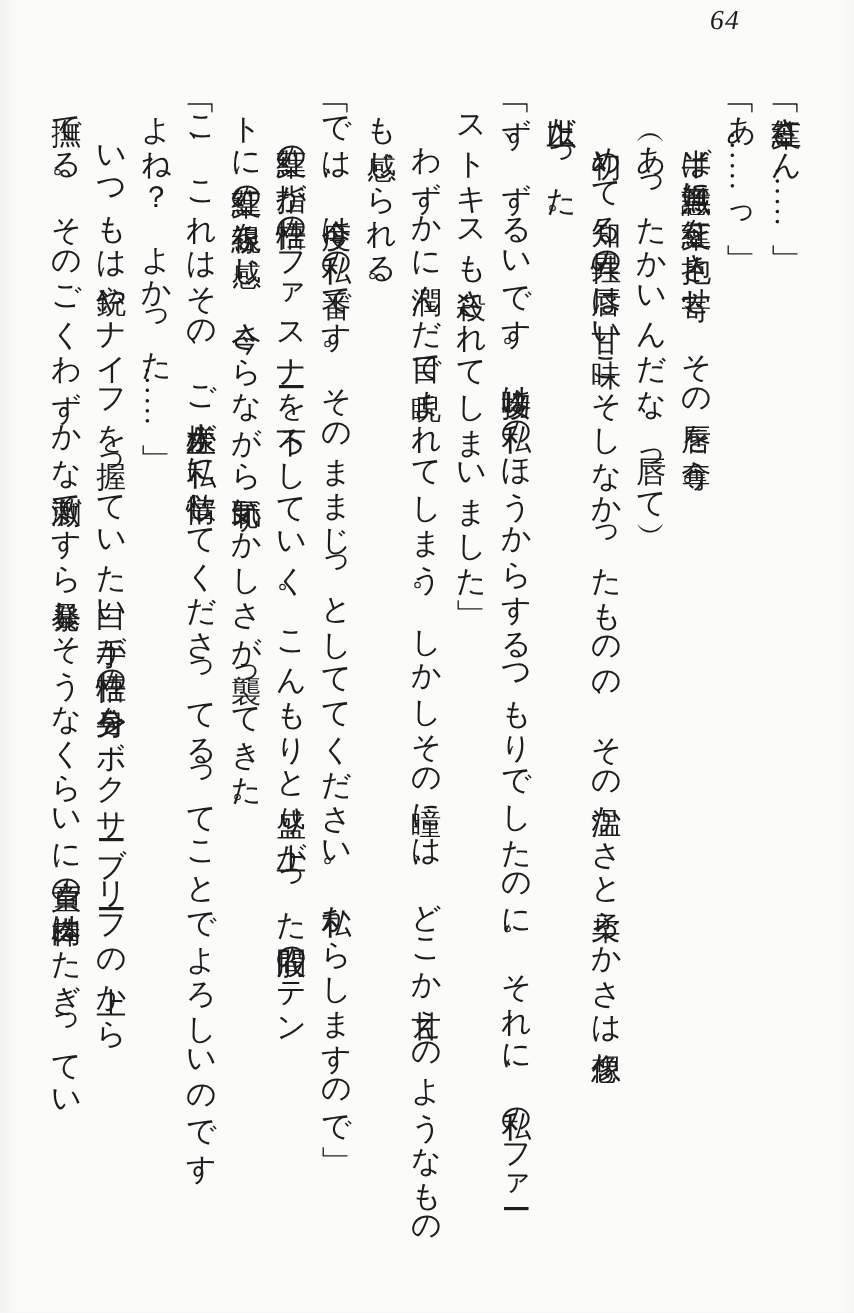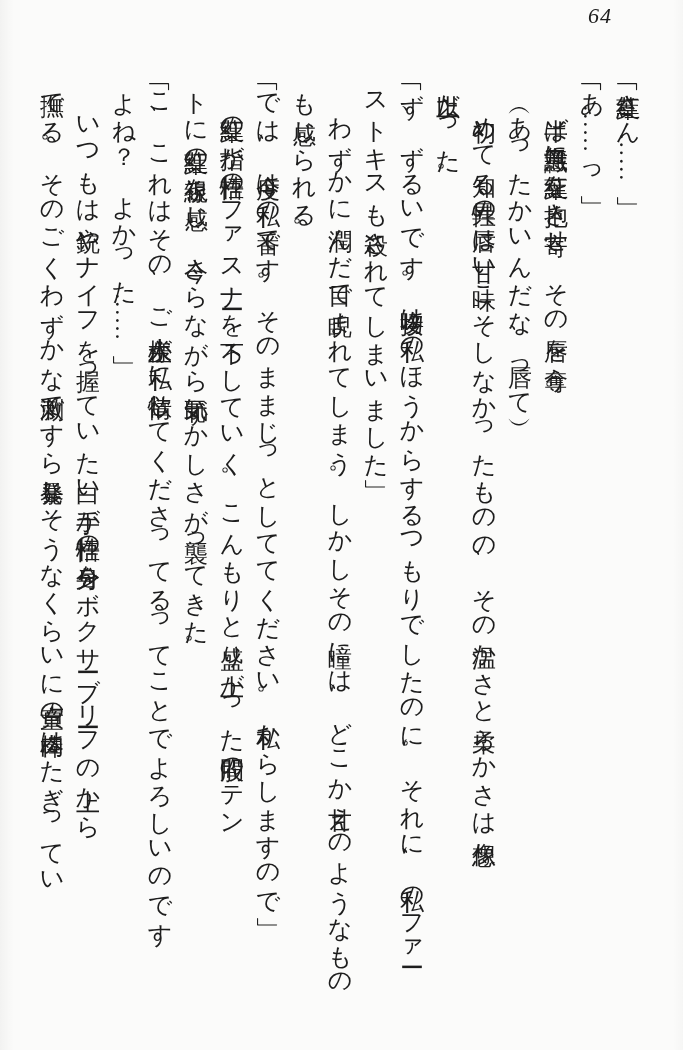--- a/index.html
+++ b/index.html
@@ -26,21 +26,21 @@
     background:
       linear-gradient(to right, rgba(0,0,0,0.035), rgba(0,0,0,0) 14px),
       linear-gradient(to left, rgba(0,0,0,0.02), rgba(0,0,0,0) 10px);
   }
   .page-number {
     position: absolute;
     top: 3px;
     left: 568px;
     width: 64px;
     height: 32px;
-    text-align: center;
+    text-align: left;
     font-size: 22px;
     font-style: italic;
     letter-spacing: 1px;
     color: var(--ink, #1d1d1d);
   }
   .text-block {
     position: absolute;
     top: 76px;
     right: 37px;
     width: 612px;

